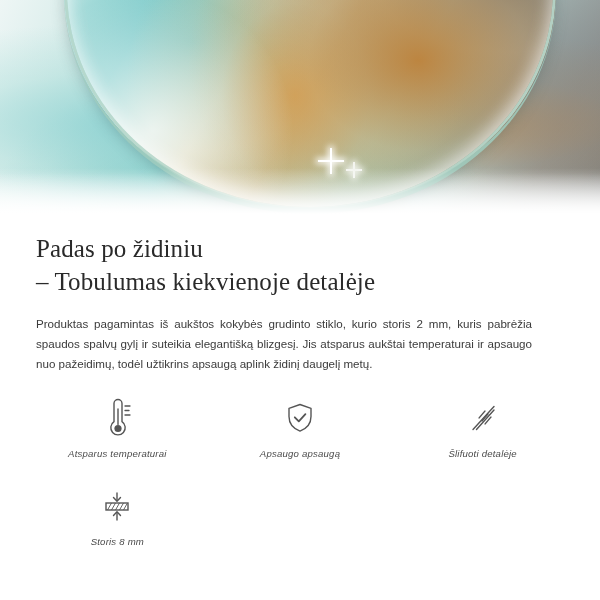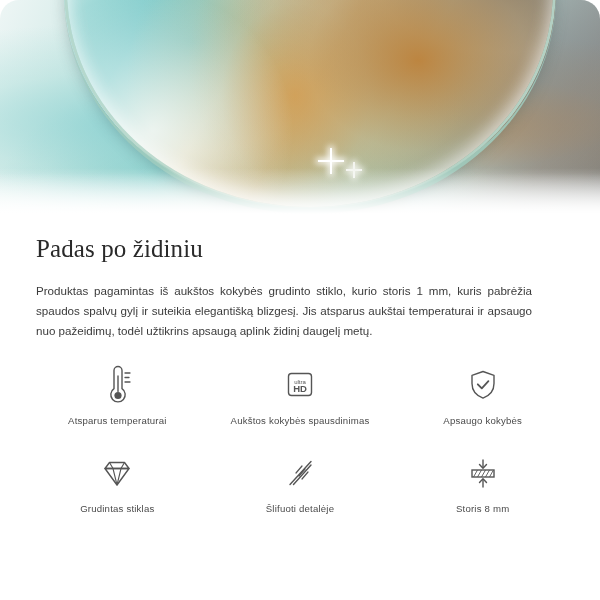--- a/index.html
+++ b/index.html
@@ -9,21 +9,20 @@
     overflow: hidden;
     background: #ffffff;
     font-family: "Liberation Sans", sans-serif;
   }
   .page {
     position: relative;
     width: 600px;
     height: 600px;
     background: #ffffff;
     overflow: hidden;
-    border-radius: 19px;
   }
 
   
   .hero {
     position: relative;
     width: 600px;
     height: 222px;
     overflow: hidden;
     background: #ffffff;
   }
@@ -149,20 +148,21 @@
     display: flex;
     align-items: center;
     justify-content: center;
   }
   .feature-label {
     margin-top: 6px;
     font-size: 9.6px;
     color: #4a4a4a;
     text-align: center;
     letter-spacing: 0.2px;
+    font-style: italic;
   }
   svg { display: block; }
 </style>
 </head>
 <body>
 
 <div class="page">
 
   <div class="hero">
     <div class="hero-bg"></div>
@@ -173,69 +173,50 @@
     <div class="hero-edge"></div>
     <div class="sparkle sparkle-1"></div>
     <div class="sparkle sparkle-2"></div>
     <div class="hero-fade"></div>
   </div>
 
   <div class="content">
 
     <h1 class="headline">
       <span>Padas po židiniu</span>
+      <span class="line2">– Tobulumas kiekvienoje detalėje</span>
     </h1>
 
-    <p class="body-copy">Produktas pagamintas iš aukštos kokybės grudinto stiklo, kurio storis 1 mm, kuris pabrėžia spaudos spalvų gylį ir suteikia elegantišką blizgesį. Jis atsparus aukštai temperaturai ir apsaugo nuo pažeidimų, todėl užtikrins apsaugą aplink židinį daugelį metų.</p>
+    <p class="body-copy">Produktas pagamintas iš aukštos kokybės grudinto stiklo, kurio storis 2 mm, kuris pabrėžia spaudos spalvų gylį ir suteikia elegantišką blizgesį. Jis atsparus aukštai temperaturai ir apsaugo nuo pažeidimų, todėl užtikrins apsaugą aplink židinį daugelį metų.</p>
 
     <div class="features">
 
       <div class="feature">
         <div class="feature-icon">
           <svg width="40" height="44" viewBox="0 0 40 44">
             <path d="M17 6.5a4 4 0 0 1 8 0v18.2a7.2 7.2 0 1 1-8 0V6.5z" fill="none" stroke="#555" stroke-width="1.4"></path>
             <path d="M21 12v15.5" stroke="#555" stroke-width="1.4" stroke-linecap="round"></path>
             <circle cx="21" cy="31.5" r="3.6" fill="#555"></circle>
             <path d="M28 9h5M28 13.5h4M28 18h5" stroke="#555" stroke-width="1.3" stroke-linecap="round"></path>
           </svg>
         </div>
         <div class="feature-label">Atsparus temperaturai</div>
       </div>
 
-      <div class="feature">
-        <div class="feature-icon">
-          <svg width="40" height="44" viewBox="0 0 40 44">
-            <rect x="8.5" y="9.5" width="23" height="22" rx="3" fill="none" stroke="#555" stroke-width="1.4"></rect>
-            <text x="20" y="19.5" font-family="Liberation Sans, sans-serif" font-size="6" fill="#555" text-anchor="middle">ultra</text>
-            <text x="20" y="28" font-family="Liberation Sans, sans-serif" font-size="9.5" font-weight="bold" fill="#555" text-anchor="middle">HD</text>
-          </svg>
-        </div>
-        <div class="feature-label">Aukštos kokybės spausdinimas</div>
-      </div>
 
       <div class="feature">
         <div class="feature-icon">
           <svg width="40" height="44" viewBox="0 0 40 44">
             <path d="M20 7.5l11 3.8v8.2c0 7.2-4.7 12.2-11 14.6-6.3-2.4-11-7.4-11-14.6v-8.2L20 7.5z" fill="none" stroke="#555" stroke-width="1.4" stroke-linejoin="round"></path>
             <path d="M14.8 20.3l4 4.1 6.6-7.2" fill="none" stroke="#555" stroke-width="1.8" stroke-linecap="round" stroke-linejoin="round"></path>
           </svg>
         </div>
-        <div class="feature-label">Apsaugo kokybės</div>
-      </div>
-
-      <div class="feature">
-        <div class="feature-icon">
-          <svg width="40" height="44" viewBox="0 0 40 44">
-            <path d="M8 16.5h24L20 33 8 16.5z" fill="none" stroke="#555" stroke-width="1.4" stroke-linejoin="round"></path>
-            <path d="M12.5 10.5h15l4.5 6H8l4.5-6z" fill="none" stroke="#555" stroke-width="1.4" stroke-linejoin="round"></path>
-            <path d="M12.5 10.5L16 16.5 20 33l4-16.5 3.5-6M8 16.5h24M16 16.5h8" fill="none" stroke="#555" stroke-width="1.1"></path>
-          </svg>
-        </div>
-        <div class="feature-label">Grudintas stiklas</div>
-      </div>
+        <div class="feature-label">Apsaugo apsaugą</div>
+      </div>
+
 
       <div class="feature">
         <div class="feature-icon">
           <svg width="40" height="44" viewBox="0 0 40 44">
             <path d="M9.5 31.5L28 11.2a6 6 0 0 1 0 0v0c2.4 2.2 2.5 5.9.3 8.3L14.5 35" fill="none" stroke="#555" stroke-width="0"></path>
             <path d="M10 32.5 L31 9.5" stroke="#555" stroke-width="1.4" stroke-linecap="round"></path>
             <path d="M10 32.5 C 18 32.5 28 22 31 9.5" fill="none" stroke="#555" stroke-width="0"></path>
             <path d="M13.5 32.5 L31 13" stroke="#555" stroke-width="1.4" stroke-linecap="round"></path>
             <path d="M10 32.5 L31 32.5" stroke="#555" stroke-width="0"></path>
             <path d="M16 21 L22 14" stroke="#555" stroke-width="1.2" stroke-linecap="round"></path>

